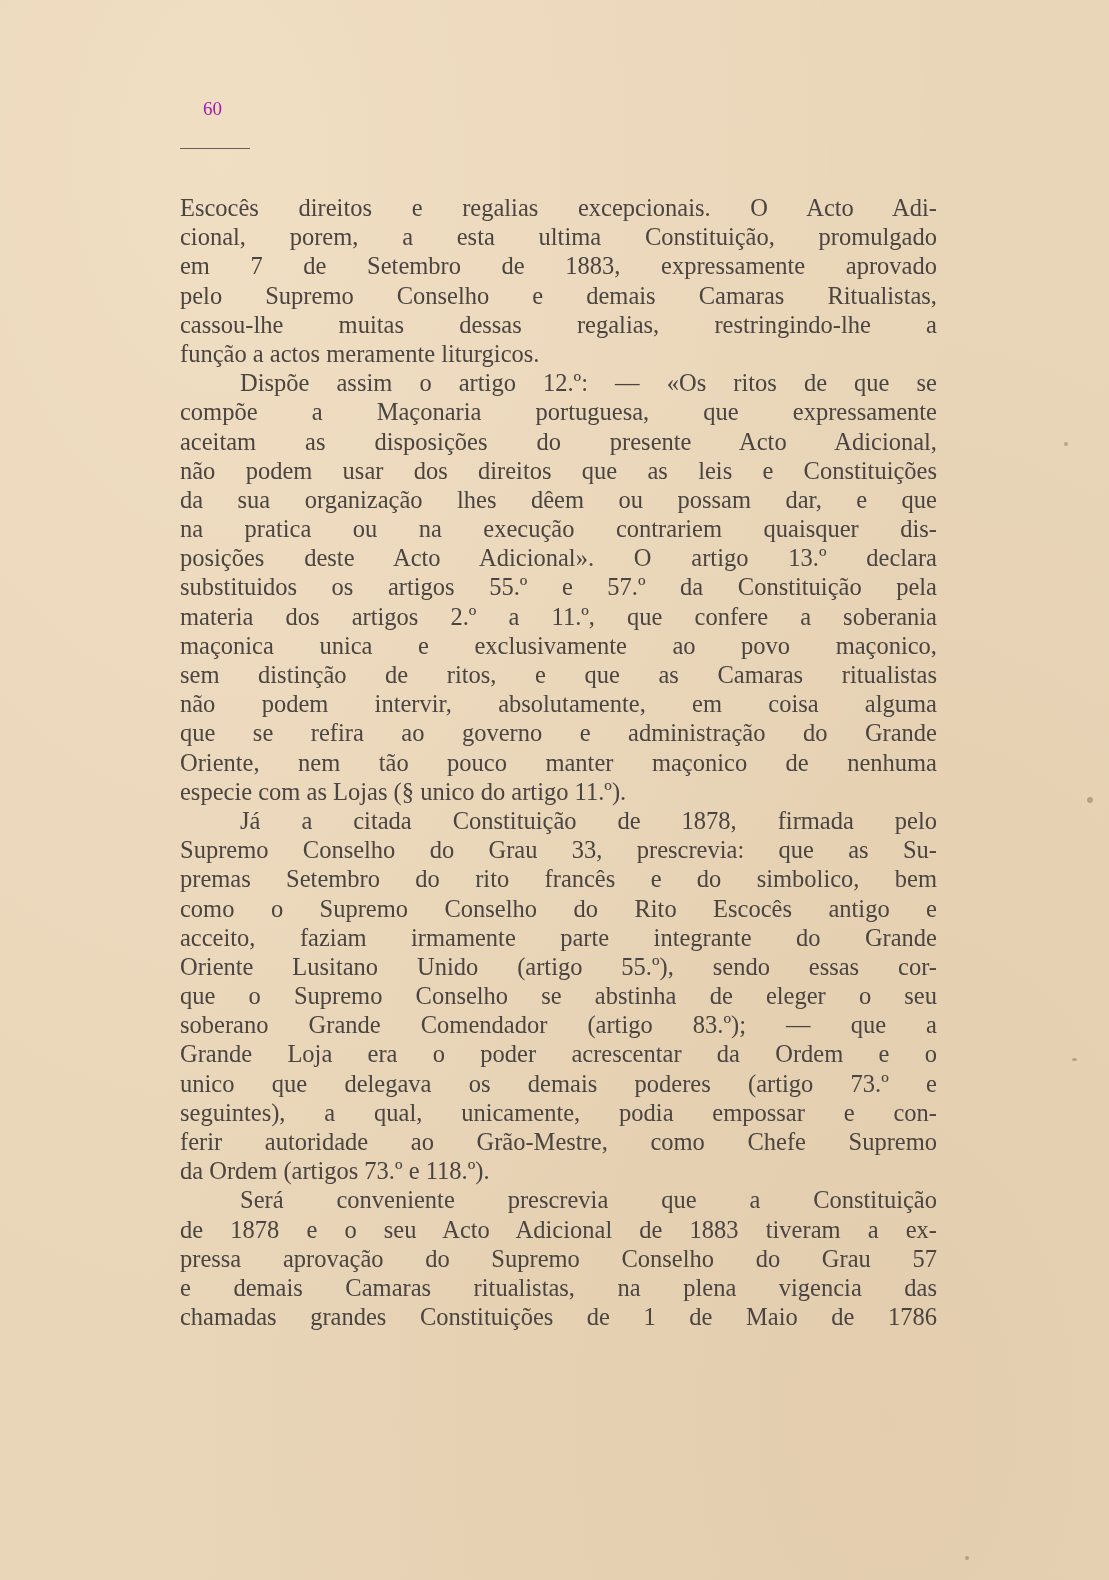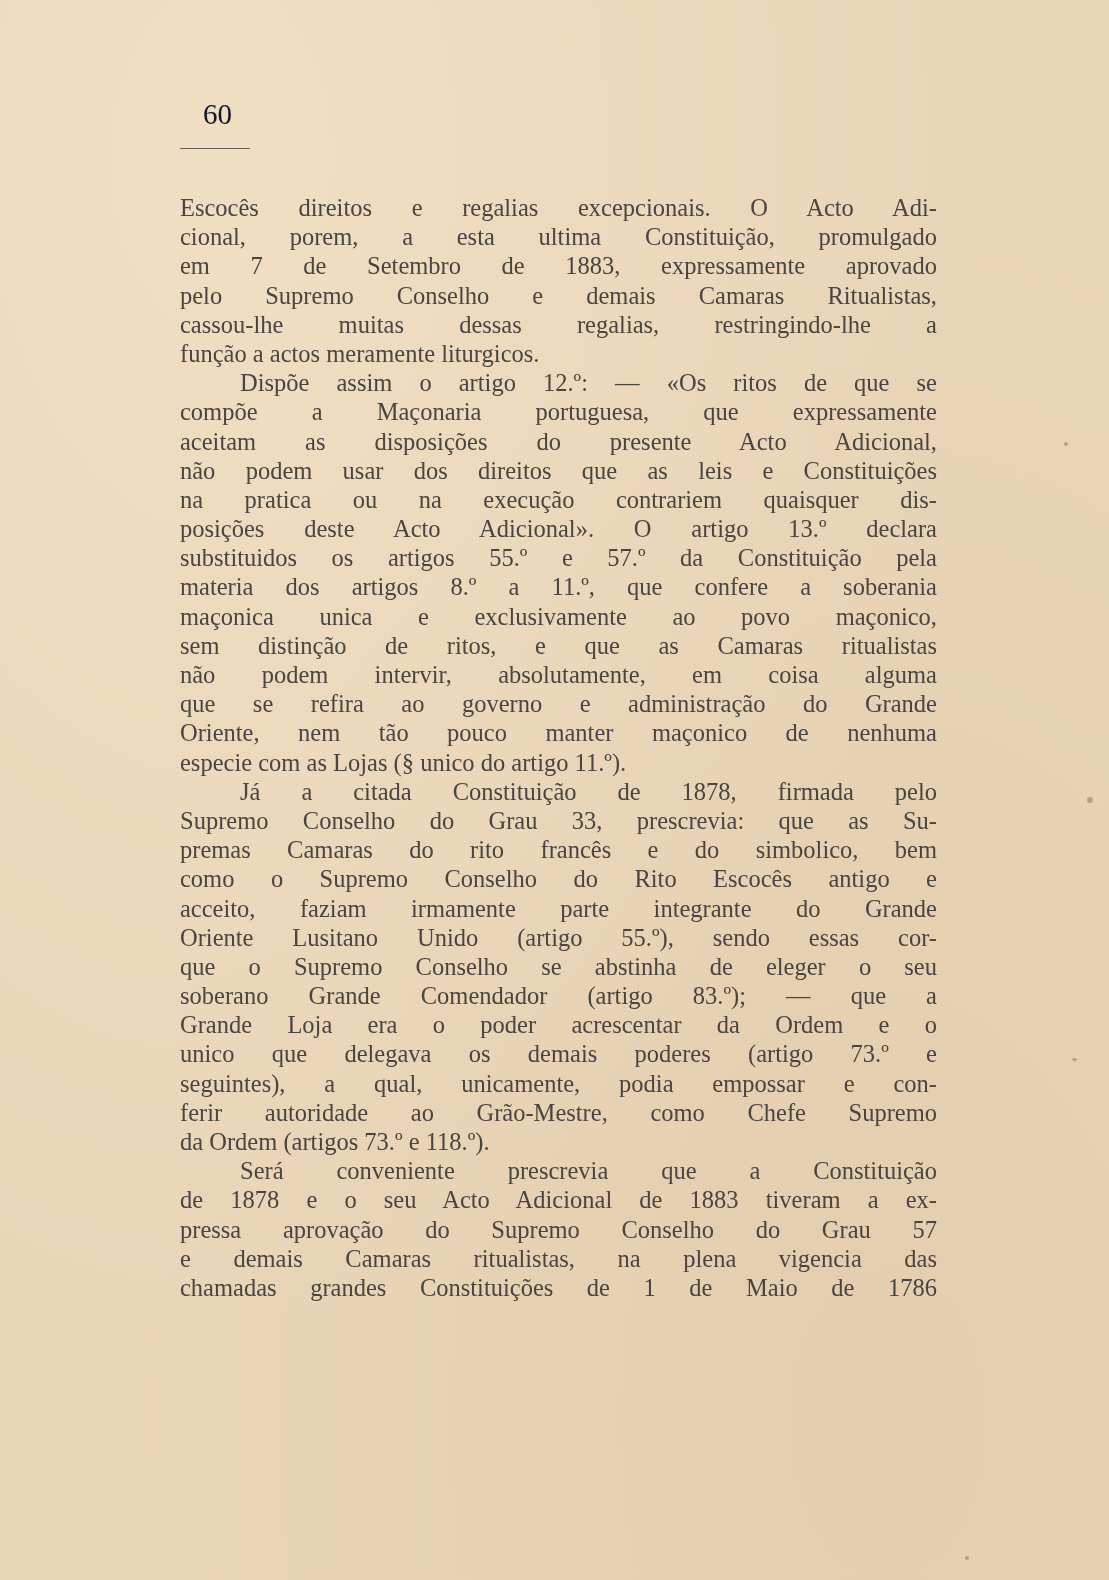--- a/index.html
+++ b/index.html
@@ -8,22 +8,22 @@
     background: #e9d5b8;
     background-image:
       radial-gradient(ellipse at 20% 10%, rgba(255,240,215,0.35), transparent 60%),
       radial-gradient(ellipse at 80% 90%, rgba(200,170,130,0.18), transparent 60%);
     position: relative; overflow: hidden;
     font-family: "DejaVu Serif", "Liberation Serif", serif;
     color: #4a4541;
   }
   .page-number {
     position: absolute; left: 203px; top: 98px;
-    font-size: 29px; font-family: "Liberation Serif", serif;
-    letter-spacing: 0px; color: #0f172a;
+    font-size: 19px; font-family: "Liberation Serif", serif;
+    letter-spacing: 0px; color: #a21caf;
   }
   .page-rule {
     position: absolute; left: 180px; top: 148px; width: 70px; height: 0;
     border-top: 1px solid #6a625a;
   }
   .body-text {
     position: absolute; left: 180px; top: 193px; width: 757px;
   }
   .line {
     display: block; height: 29.2px; line-height: 29.2px;
@@ -45,33 +45,34 @@
     <span class="line justify">Escocês direitos e regalias excepcionais. O Acto Adi-</span>
     <span class="line justify">cional, porem, a esta ultima Constituição, promulgado</span>
     <span class="line justify">em 7 de Setembro de 1883, expressamente aprovado</span>
     <span class="line justify">pelo Supremo Conselho e demais Camaras Ritualistas,</span>
     <span class="line justify">cassou-lhe muitas dessas regalias, restringindo-lhe a</span>
     <span class="line">função a actos meramente liturgicos.</span>
     <span class="line justify indent">Dispõe assim o artigo 12.º: — «Os ritos de que se</span>
     <span class="line justify">compõe a Maçonaria portuguesa, que expressamente</span>
     <span class="line justify">aceitam as disposições do presente Acto Adicional,</span>
     <span class="line justify">não podem usar dos direitos que as leis e Constituições</span>
+    <span class="line justify">da sua organização lhes dêem ou possam dar, e que</span>
     <span class="line justify">na pratica ou na execução contrariem quaisquer dis-</span>
     <span class="line justify">posições deste Acto Adicional». O artigo 13.º declara</span>
     <span class="line justify">substituidos os artigos 55.º e 57.º da Constituição pela</span>
-    <span class="line justify">materia dos artigos 8.º a 11.º, que confere a soberania</span>
+    <span class="line justify">materia dos artigos 2.º a 11.º, que confere a soberania</span>
     <span class="line justify">maçonica unica e exclusivamente ao povo maçonico,</span>
     <span class="line justify">sem distinção de ritos, e que as Camaras ritualistas</span>
     <span class="line justify">não podem intervir, absolutamente, em coisa alguma</span>
     <span class="line justify">que se refira ao governo e administração do Grande</span>
     <span class="line justify">Oriente, nem tão pouco manter maçonico de nenhuma</span>
     <span class="line">especie com as Lojas (§ unico do artigo 11.º).</span>
     <span class="line justify indent">Já a citada Constituição de 1878, firmada pelo</span>
     <span class="line justify">Supremo Conselho do Grau 33, prescrevia: que as Su-</span>
-    <span class="line justify">premas Camaras do rito francês e do simbolico, bem</span>
+    <span class="line justify">premas Setembro do rito francês e do simbolico, bem</span>
     <span class="line justify">como o Supremo Conselho do Rito Escocês antigo e</span>
     <span class="line justify">acceito, faziam irmamente parte integrante do Grande</span>
     <span class="line justify">Oriente Lusitano Unido (artigo 55.º), sendo essas cor-</span>
     <span class="line justify">que o Supremo Conselho se abstinha de eleger o seu</span>
     <span class="line justify">soberano Grande Comendador (artigo 83.º); — que a</span>
     <span class="line justify">Grande Loja era o poder acrescentar da Ordem e o</span>
     <span class="line justify">unico que delegava os demais poderes (artigo 73.º e</span>
     <span class="line justify">seguintes), a qual, unicamente, podia empossar e con-</span>
     <span class="line justify">ferir autoridade ao Grão-Mestre, como Chefe Supremo</span>
     <span class="line">da Ordem (artigos 73.º e 118.º).</span>

